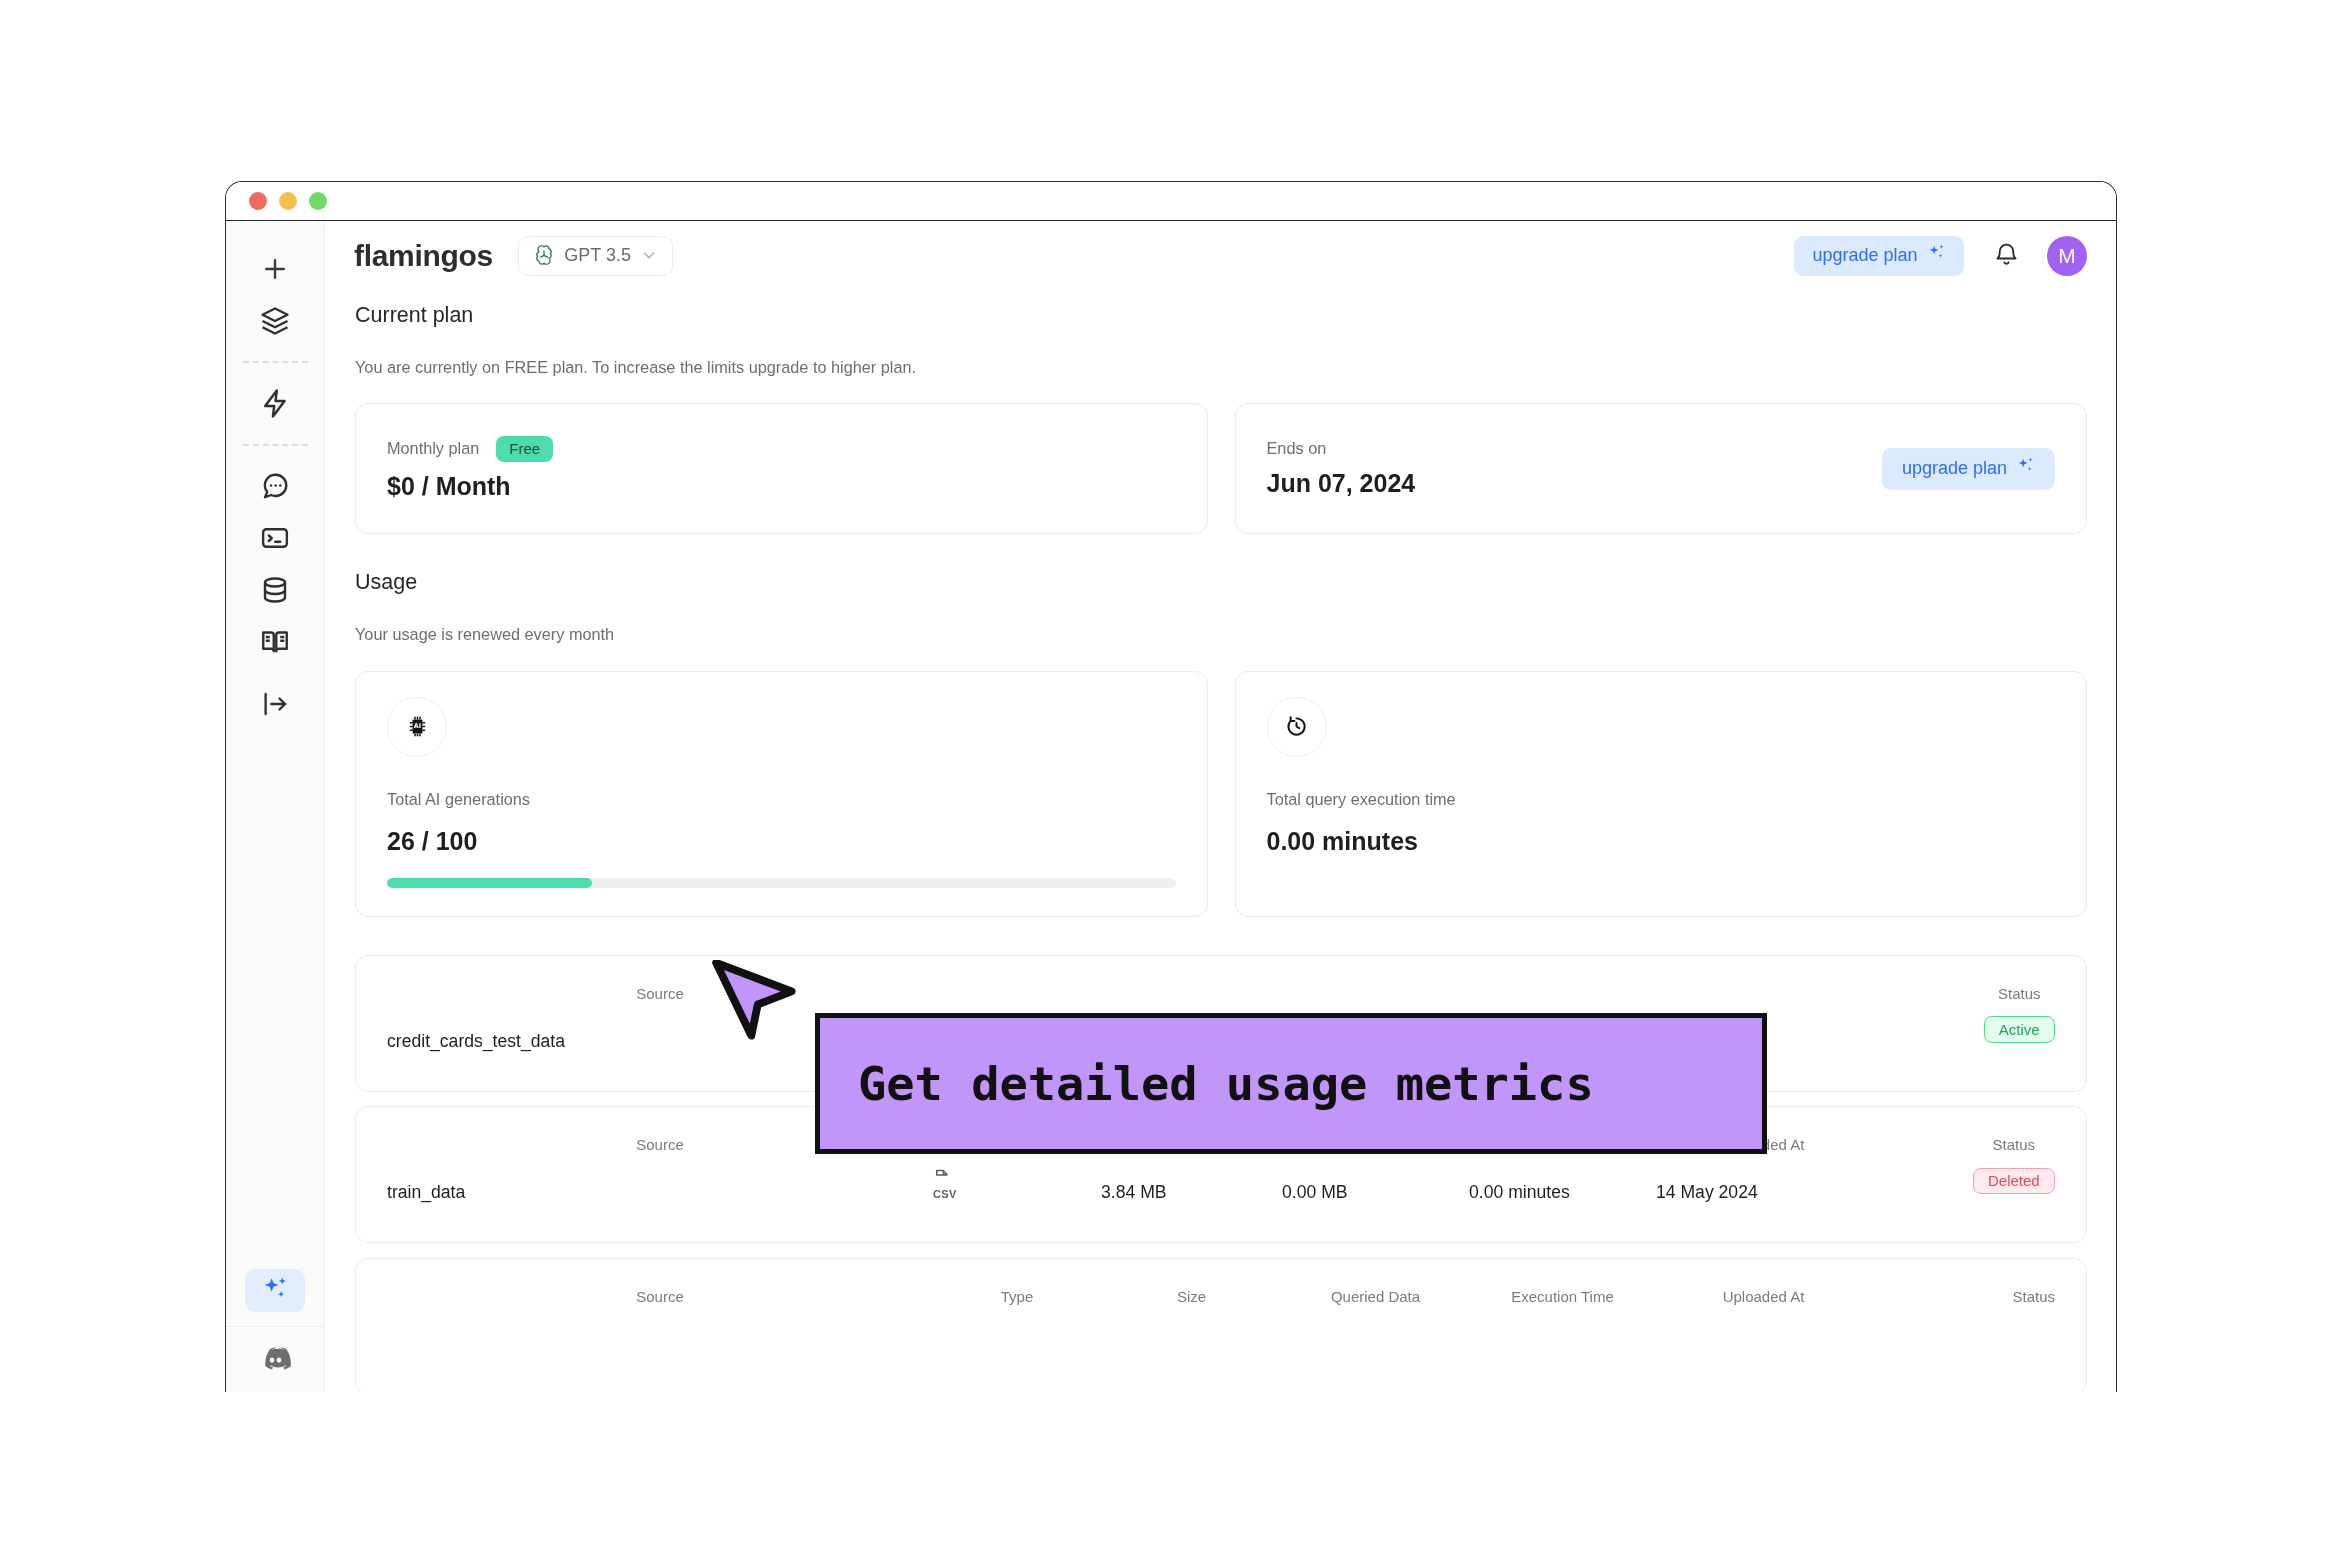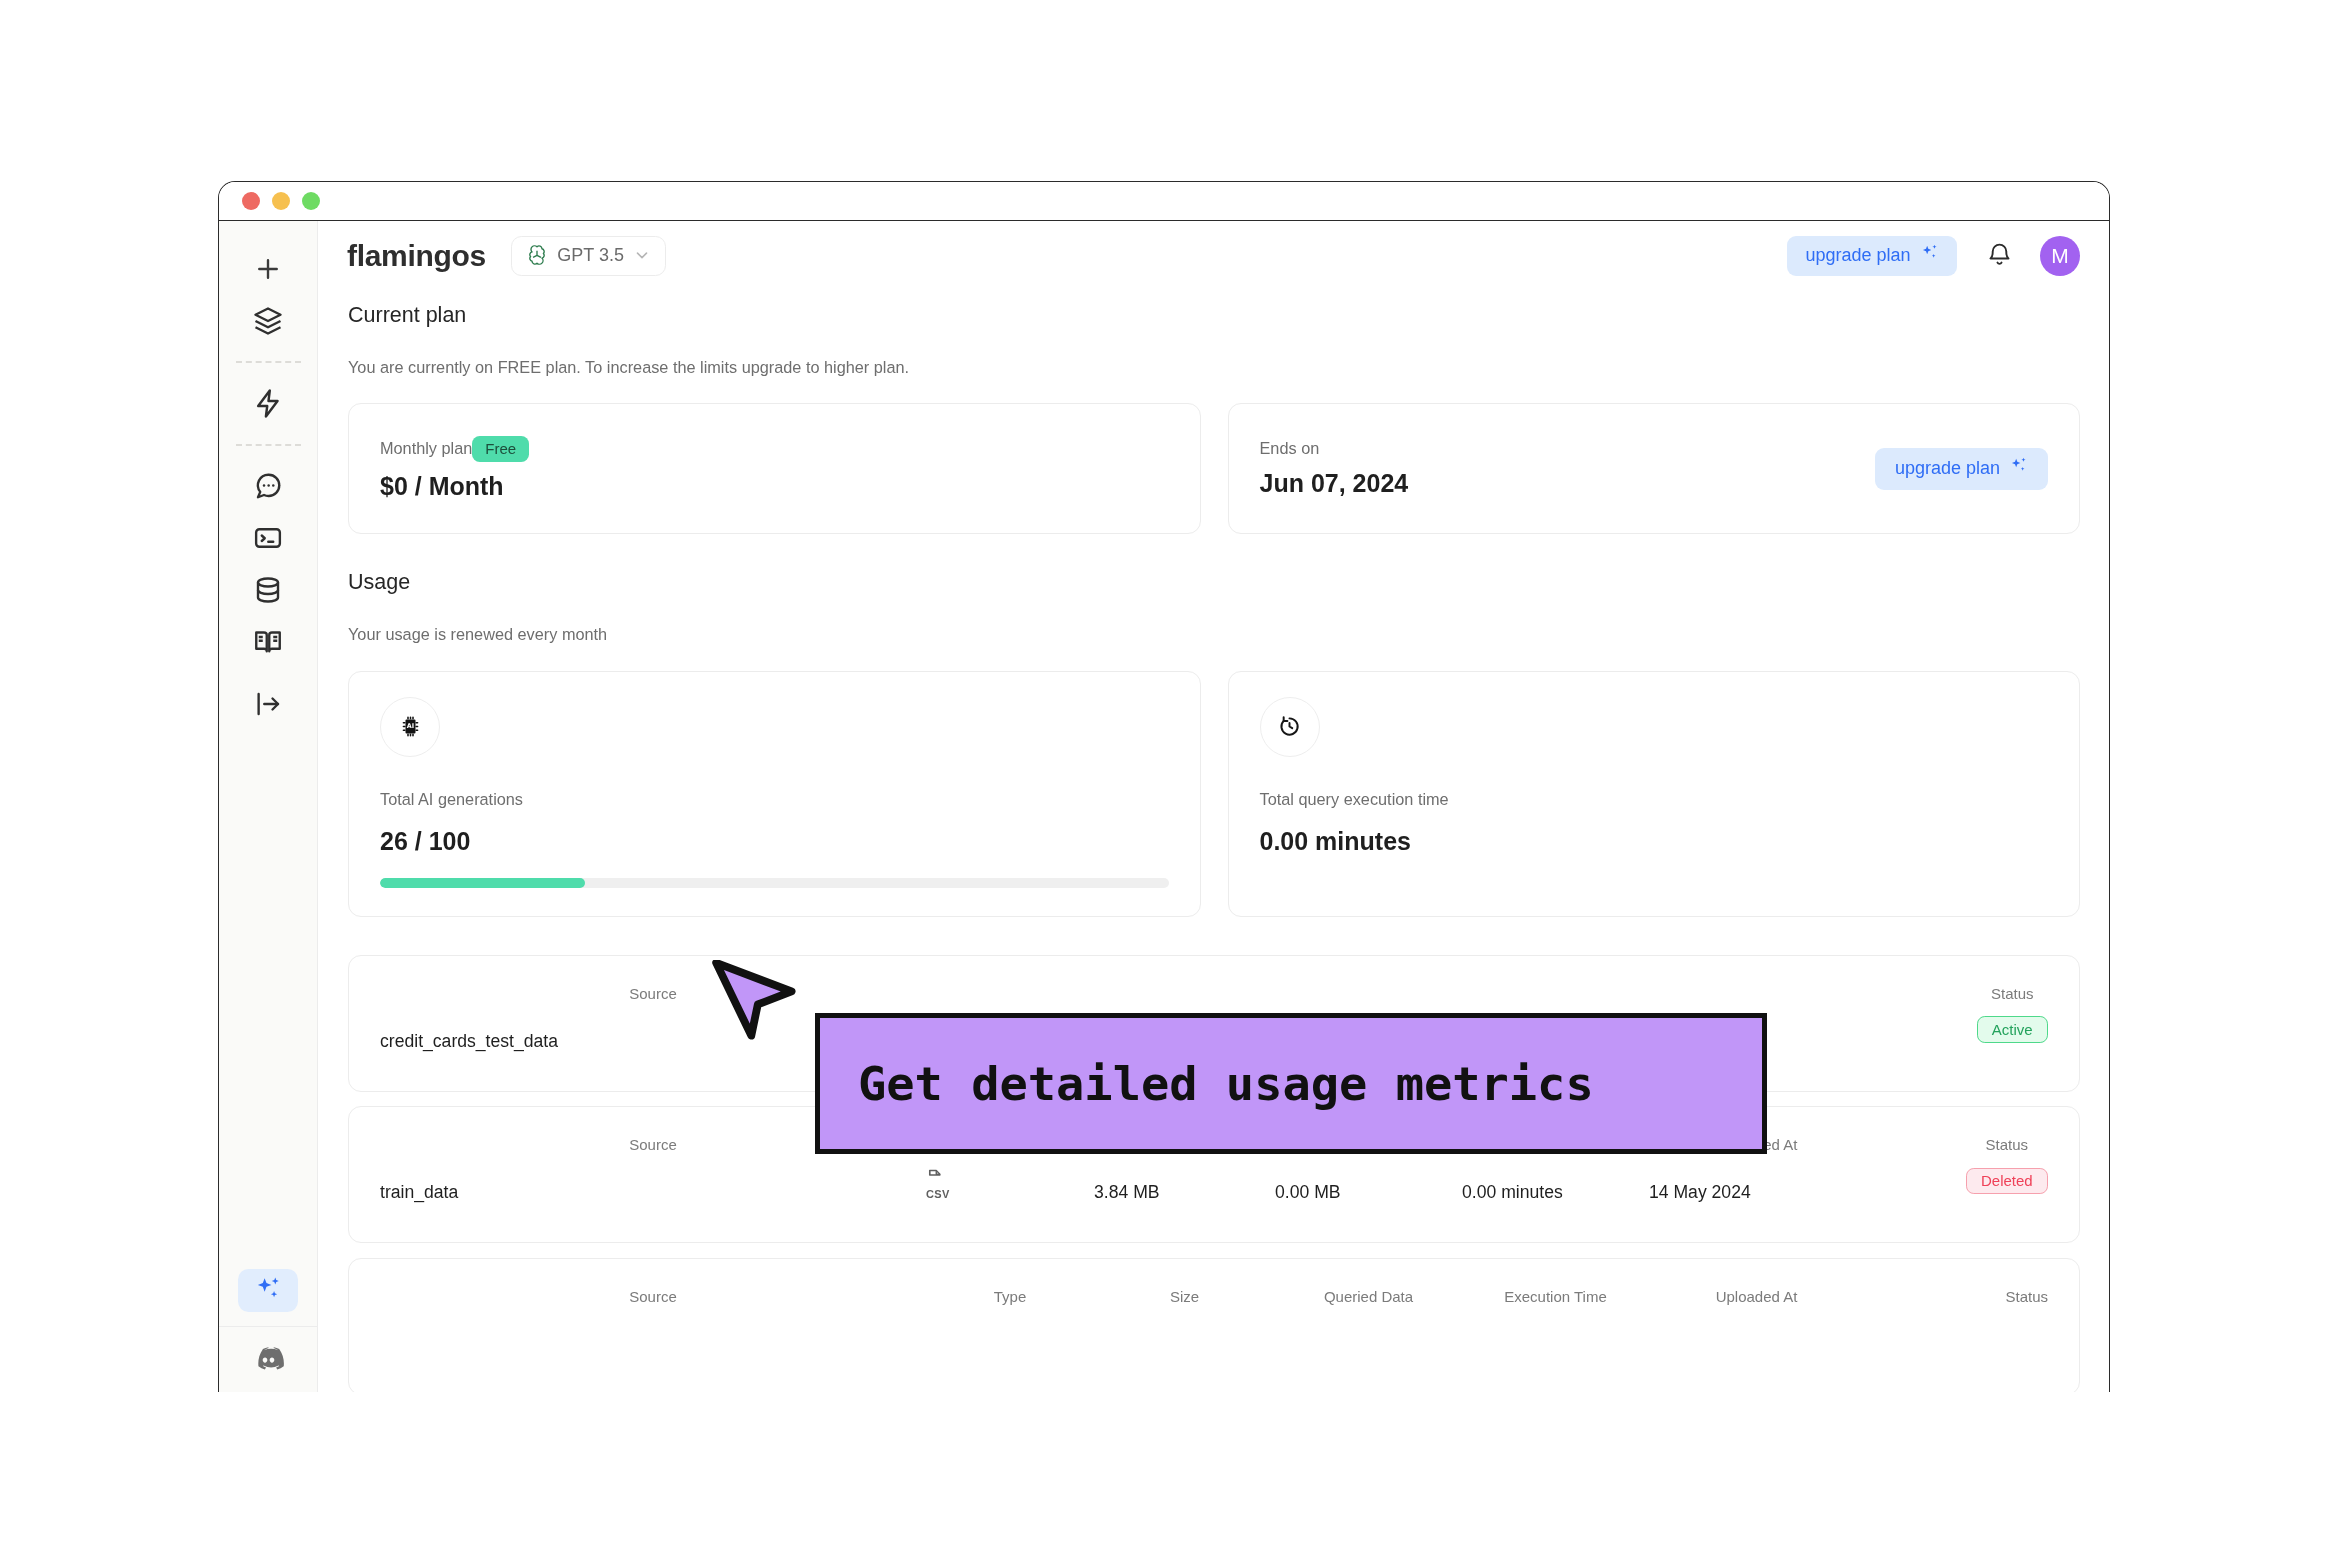--- a/index.html
+++ b/index.html
@@ -6,21 +6,21 @@
   html, body {
     width: 2342px; height: 1561px;
     background: #ffffff;
     font-family: "Liberation Sans", sans-serif;
     overflow: hidden;
   }
 
   
   #window {
     position: absolute;
-    left: 218px; top: 181px;
+    left: 225px; top: 181px;
     width: 1892px; height: 1211px;
     background: #ffffff;
     border: 1.3px solid #2b2b2b;
     border-bottom: none;
     border-top-left-radius: 17px;
     border-top-right-radius: 17px;
     overflow: hidden;
   }
   #titlebar {
     height: 39px;
@@ -133,21 +133,21 @@
   }
   .plan-card {
     flex: 1 1 0;
     border: 1.3px solid #ececec;
     border-radius: 13px;
     height: 131px;
     padding: 25px 31px;
     display: flex; align-items: center;
   }
   .plan-left { display: flex; flex-direction: column; gap: 10.4px; }
-  .plan-row { display: flex; align-items: center; }
+  .plan-row { display: flex; align-items: center; gap: 17px; }
   .plan-lbl { font-size: 16.3px; color: #6e6e6e; }
   .free-badge {
     background: #4fdcab; color: #1d4f3c;
     font-size: 15px; border-radius: 7.8px;
     padding: 4.6px 13px;
   }
   .plan-big { font-size: 25px; font-weight: bold; color: #1f1f1f; }
   .card-spacer { flex: 1 1 auto; }
   #upgrade-card {
     background: #dceafd; border-radius: 9px;

